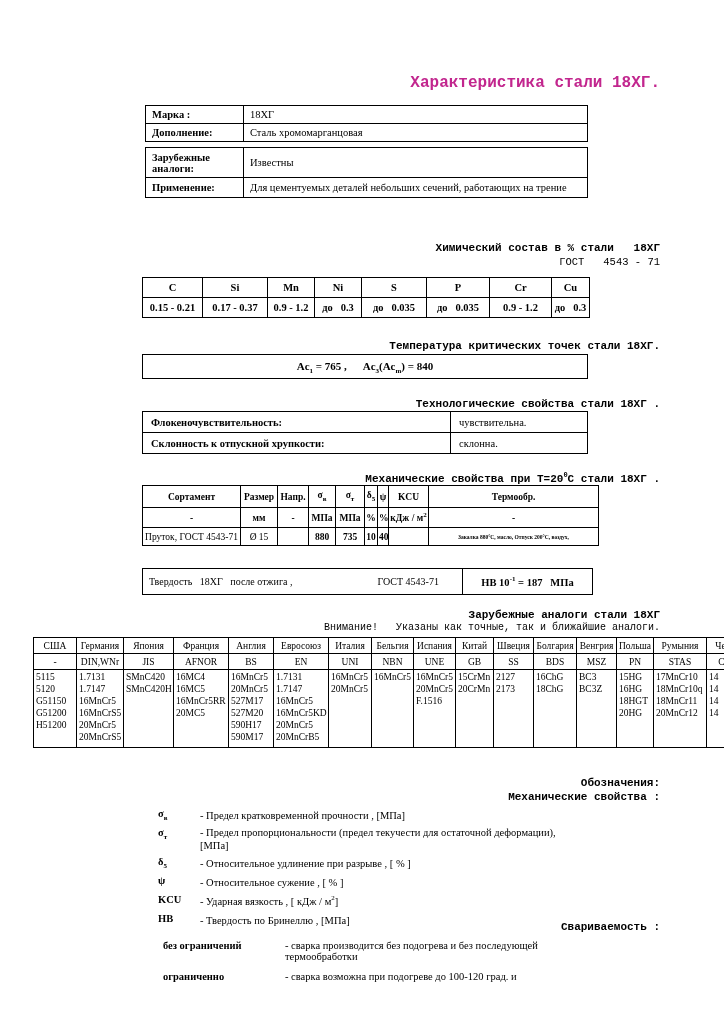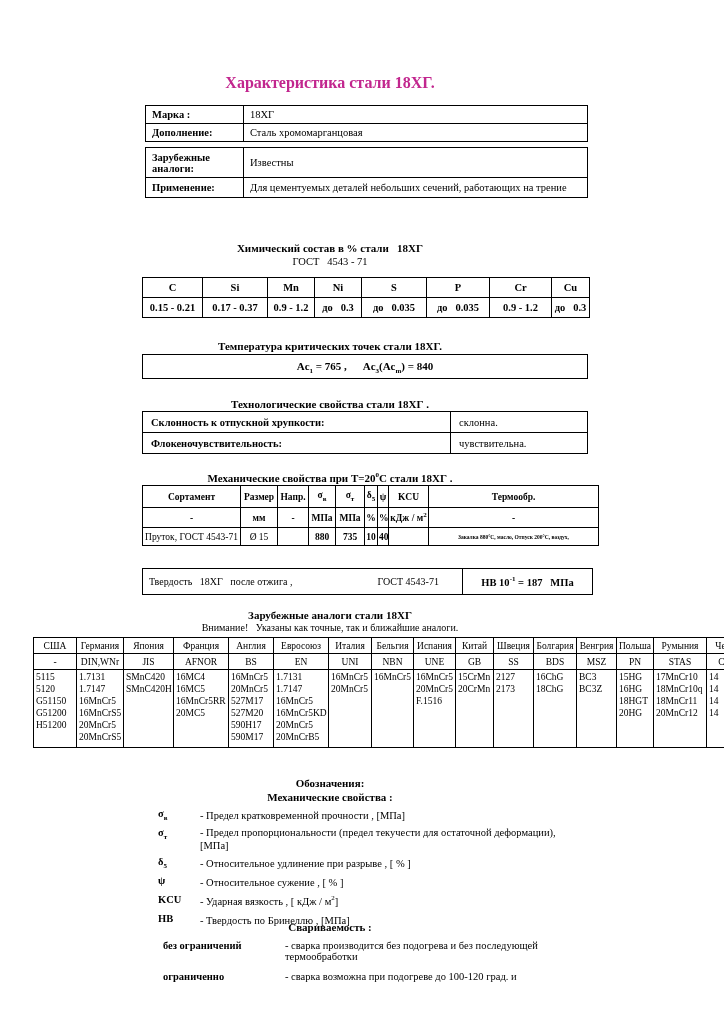--- a/index.html
+++ b/index.html
@@ -1,20 +1,20 @@
 <!DOCTYPE html>
 <html><head>
 <meta charset="utf-8">
 <style>
   * { box-sizing: border-box; margin: 0; padding: 0; }
   body { margin: 0; background: #ffffff; }
   .page { position: relative; width: 724px; height: 1024px; background: #fff;
           font-family: "Liberation Serif", "DejaVu Serif", serif; color: #000; overflow: hidden; }
   .abs { position: absolute; }
-  .center { width: 660px; text-align: center; }
+  .center { width: 660px; text-align: right; font-family: Liberation Mono, monospace; }
   .pre { white-space: pre-wrap; }
   table { border-collapse: collapse; table-layout: fixed; }
   td { border: 1px solid #000; vertical-align: middle; }
 
   .doc-title { top: 74px; font-size: 16px; font-weight: bold; color: #c2268e; }
 
   .info-tbl { width: 443px; font-size: 10.5px; }
   .info-tbl td { padding: 2px 6px; height: 18px; }
   .info-tbl .lbl { width: 98px; font-weight: bold; }
   .sec-title { font-size: 11px; font-weight: bold; }
@@ -132,26 +132,26 @@
   </tbody>
     </table>
 
   <div class="abs center sec-title" style="top:340px;">Температура критических точек стали 18ХГ.</div>
   <div class="abs crit-box pre" style="top:354px;left:142px;"><span>Ac</span><sub>1</sub><span> = 765 ,      </span><span>Ac</span><sub>3</sub><span>(Ac</span><sub>m</sub><span>) = 840</span></div>
 
   <div class="abs center sec-title" style="top:398px;">Технологические свойства стали 18ХГ .</div>
   <table class="abs tech-tbl" style="top:411px;left:142px;">
     <tbody>
         <tr>
+          <td class="lbl">Флокеночувствительность:</td>
+          <td>чувствительна.</td>
+        </tr>
+    <tr>
           <td class="lbl">Склонность к отпускной хрупкости:</td>
           <td>склонна.</td>
-        </tr>
-    <tr>
-          <td class="lbl">Флокеночувствительность:</td>
-          <td>чувствительна.</td>
         </tr>
   </tbody>
     </table>
 
   <div class="abs center sec-title" style="top:471px;"><span>Механические свойства при Т=20</span><sup>0</sup><span>С стали 18ХГ .</span></div>
   <table class="abs mech-tbl" style="top:485px;left:142px;">
     <colgroup>
         <col style="width:98px">
         <col style="width:37px">
         <col style="width:31px">

